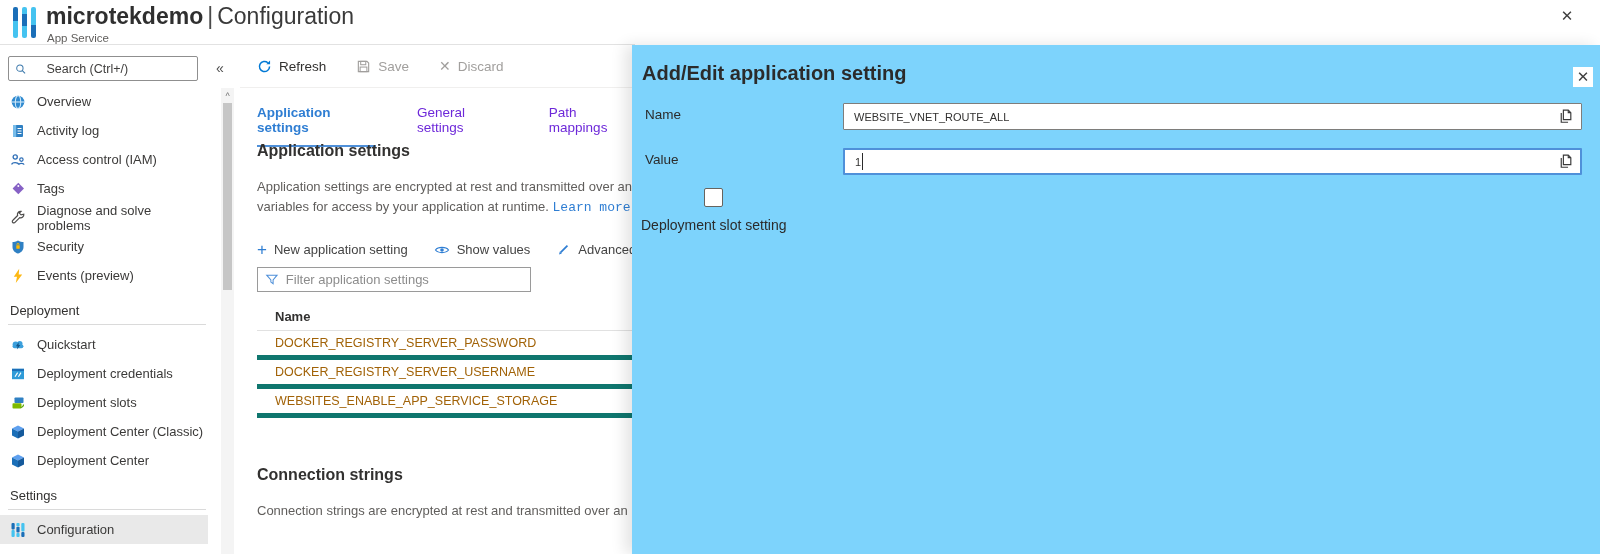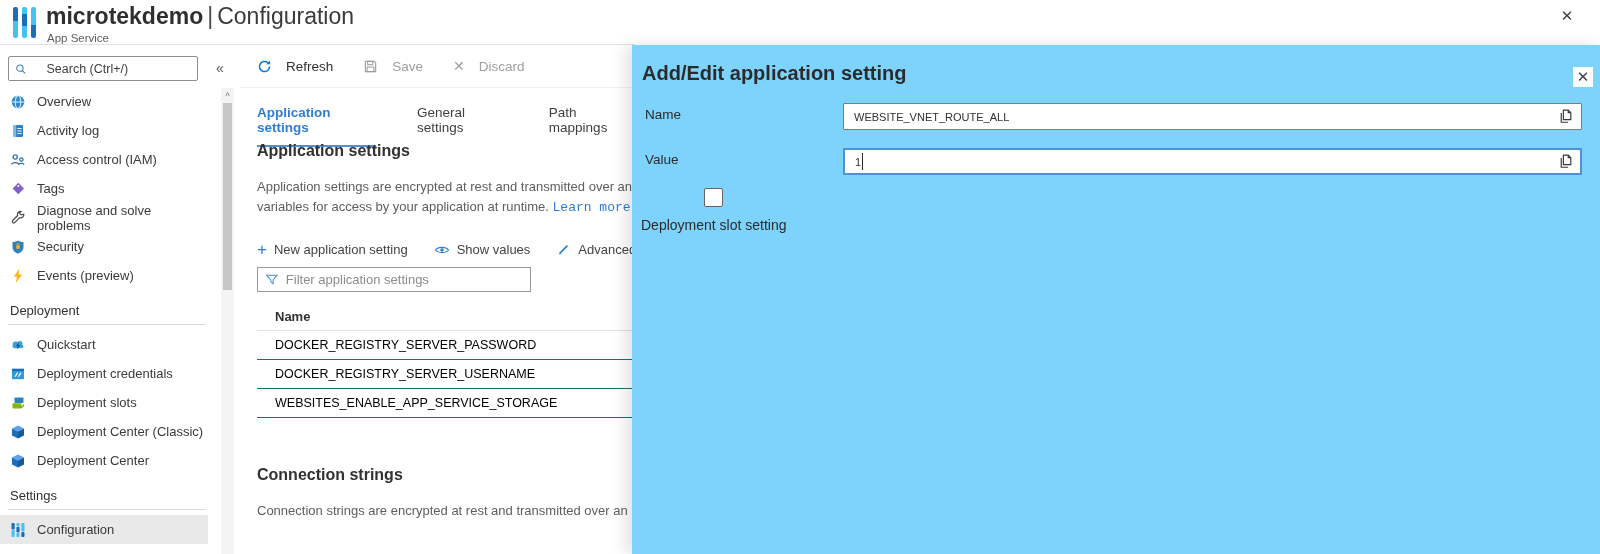--- a/index.html
+++ b/index.html
@@ -39,48 +39,48 @@
   .collapse-btn { position: absolute; left: 211px; top: 58px; width: 18px; height: 20px; font-size: 14px; color: #4f4f4f;
     display: flex; align-items: center; justify-content: center; cursor: pointer; background: transparent; border: 0; }
   .mid-scrollbar { position: absolute; left: 221px; top: 88px; width: 13px; bottom: 0; background: #f4f4f4; }
   .mid-scrollbar .up { height: 15px; font-size: 9px; color: #6e6e6e; display: flex; align-items: center; justify-content: center; cursor: pointer; }
   .mid-scrollbar .thumb { position: absolute; top: 15px; left: 2px; width: 9px; height: 187px; background: #c6c6c6; cursor: grab; }
 
   
   .middle { position: absolute; left: 240px; top: 45px; width: 392px; bottom: 0; overflow: hidden; background: #fff; }
   .toolbar { position: absolute; top: 0; left: 0; width: 600px; height: 43px; display: flex; align-items: center; gap: 30px;
     padding-left: 17px; border-bottom: 1px solid #f0efee; }
-  .tool-btn { display: flex; align-items: center; gap: 14px; font-size: 13.5px; background: none; border: 0; font-family: inherit; cursor: pointer; }
+  .tool-btn { display: flex; align-items: center; gap: 7px; font-size: 13.5px; background: none; border: 0; font-family: inherit; cursor: pointer; }
   .tool-btn .lbl { color: #323130; }
   .tool-btn.disabled .lbl { color: #a19f9d; }
   .tool-btn.disabled { cursor: default; }
   .x-glyph { font-size: 14px; color: #a19f9d; }
 
   .tabs { position: absolute; top: 60px; left: 17px; display: flex; gap: 41px; font-size: 13.5px; }
-  .tab { color: #404040; padding-bottom: 10px; cursor: pointer; border-bottom: 2px solid transparent; }
+  .tab { color: #6d28d9; padding-bottom: 10px; cursor: pointer; border-bottom: 2px solid transparent; }
   .tab.active { font-weight: 700; color: #2f7ed3; border-bottom-color: #4f90d9; }
 
   .sec-heading { position: absolute; left: 17px; font-size: 16px; font-weight: 700; color: #323130; white-space: nowrap; }
   .desc { position: absolute; left: 17px; font-size: 13px; color: #605e5c; white-space: nowrap; line-height: 20px; }
   .link { color: #2f7ed3; cursor: pointer; font-family: Liberation Mono, monospace; }
 
   .actions { position: absolute; left: 17px; top: 196px; display: flex; gap: 26px; white-space: nowrap; }
   .action-btn { display: flex; align-items: center; gap: 7px; font-size: 13px; color: #444; background: none; border: 0; font-family: inherit; cursor: pointer; }
   .plus-glyph { color: #2f7ed3; font-size: 17px; font-weight: 400; line-height: 1; }
 
   .filter-wrap { position: absolute; left: 17px; top: 222px; width: 274px; height: 25px; border: 1px solid #9a9a9a;
     display: flex; align-items: center; gap: 7px; padding: 0 7px; background: #fff; }
   .filter-wrap input { border: 0; outline: none; width: 100%; font-size: 13px; font-family: inherit; color: #323130; }
   .filter-wrap input::placeholder { color: #8c8c8c; opacity: 1; }
 
   .table { position: absolute; left: 17px; top: 258px; width: 600px; }
   .thead { height: 28px; display: flex; align-items: center; padding-left: 18px; font-size: 13px; font-weight: 700; color: #323130;
     border-bottom: 1px solid #e1e1e1; }
-  .trow { height: 29px; display: flex; align-items: center; padding-left: 18px; font-size: 12.5px; color: #000000;
-    border-bottom: 1px solid #0f766e; cursor: pointer; background: #fff; }
+  .trow { height: 29px; display: flex; align-items: center; padding-left: 18px; font-size: 12.5px; color: #a16207;
+    border-bottom: 5px solid #0f766e; cursor: pointer; background: #fff; }
 
   .conn-heading { top: 421px; }
   .conn-desc { top: 456px; text-align: center; }
 
   
   .flyout { position: absolute; left: 632px; top: 45px; right: 0; bottom: 0; background: #7dd3fc;
     box-shadow: -7px 0 14px rgba(0,0,0,0.11); }
   .flyout-title { position: absolute; left: 10px; top: 17px; font-size: 20px; font-weight: 700; color: #2b2b2b; }
   .flyout-close { position: absolute; right: 7px; top: 22px; width: 20px; height: 20px; font-size: 15px; color: #3f3f3f;
     display: flex; align-items: center; justify-content: center; cursor: pointer; background: #fff; border: 0; }

